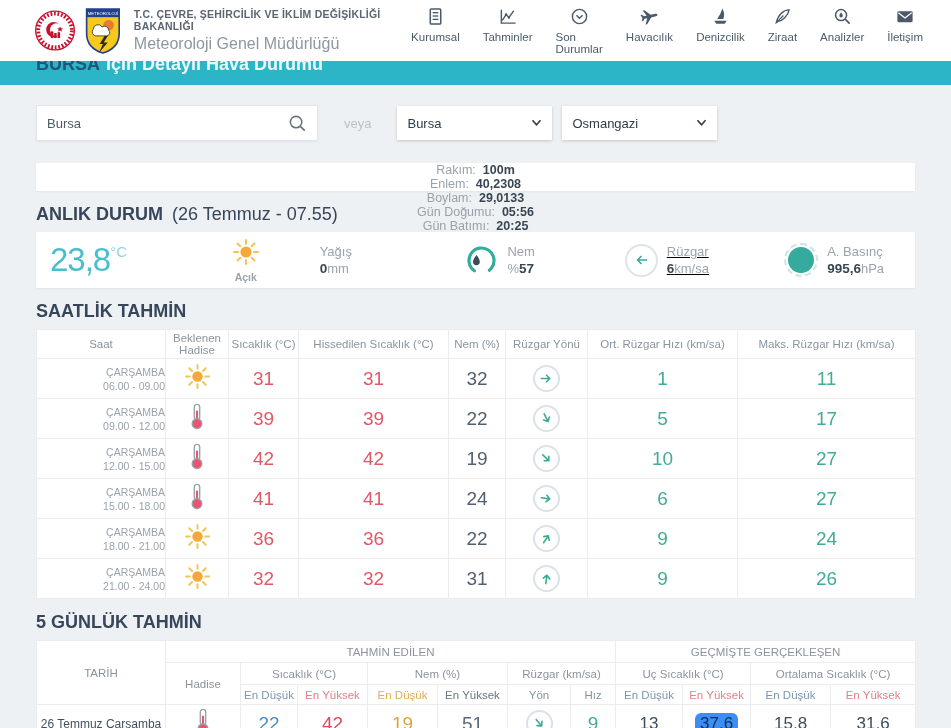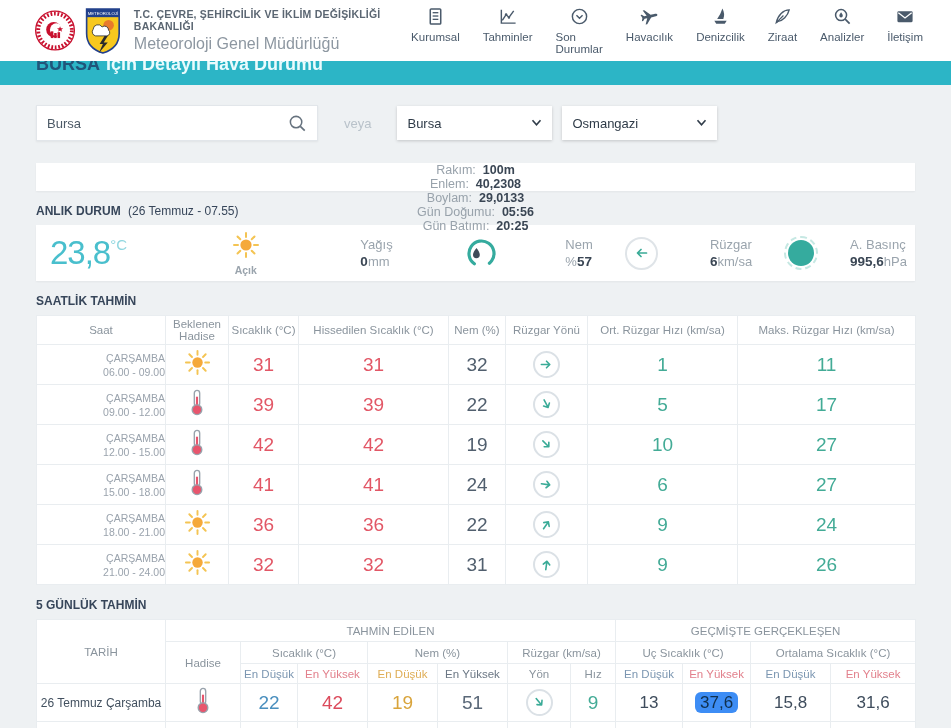--- a/index.html
+++ b/index.html
@@ -38,39 +38,39 @@
   .selectbox:first-of-type { margin-left:4px; }
 
   
   .info-bar { margin-top:22px; height:28px; background:#fff; display:flex; align-items:center;
               justify-content:space-between; padding:0 50px; font-size:12.5px; box-shadow:0 1px 2px rgba(0,0,0,.05);flex-direction:column; }
   .info-label { color:#98a2ab; margin-right:7px; }
   .info-value { font-weight:bold; color:#3a4654; }
   .info-item { display:flex; align-items:center; }
 
   
-  .sec-head { margin:13px 0 7px; font-size:12px; color:#37465a; }
+  .sec-head { margin:13px 0 7px; font-size:18px; color:#37465a; }
   .sec-head .t { font-weight:bold; }
   .sec-head .s { font-weight:normal; margin-left:4px; }
 
   
   .current-card { height:56px; background:#fff; display:flex; align-items:center; padding:0 8px;
                   box-shadow:0 1px 2px rgba(0,0,0,.05);gap:32px; }
   .cur-temp { width:140px; padding-left:6px; color:#49bfcd; }
   .cur-temp .val { font-size:33px; letter-spacing:-1px; }
   .cur-temp .unit { font-size:15px; color:#8fd6df; vertical-align:14px; }
   .cur-cond { width:92px; text-align:center;font-weight:bold; }
   .cur-cond .lbl { font-size:10.5px; color:#9aa4ad; margin-top:1px; }
-  .cur-item { display:flex; align-items:center; gap:9px;justify-content:space-between; }
+  .cur-item { display:flex; align-items:center; gap:9px; }
   .cur-lines .l1 { font-size:13px; color:#9aa4ad; }
   .cur-lines .l2 { font-size:13px; color:#9aa4ad; margin-top:2px; }
   .cur-lines b { color:#3a4654; font-size:13.5px; }
-  .w-precip { width:125px; justify-content:center; }
+  .w-precip { width:125px; }
   .w-hum { width:140px; }
-  .w-wind { width:140px; }
+  .w-wind { width:140px;text-decoration:underline; }
   .w-pr { width:135px; }
   .circle-ic { width:33px; height:33px; border:2px solid #dfe4e8; border-radius:50%;
                display:flex; align-items:center; justify-content:center; }
   .press-dot { width:26px; height:26px; background:#35ab9e; border-radius:50%;
                outline:2px dashed #c6e8e3; outline-offset:2px; margin:0 4px; }
 
   
   table { width:100%; border-collapse:collapse; background:#fff; table-layout:fixed; }
   th, td { border:1px solid #e9edf0; text-align:center; vertical-align:middle; }
   th { font-weight:normal; font-size:11.5px; color:#8a949d; }

